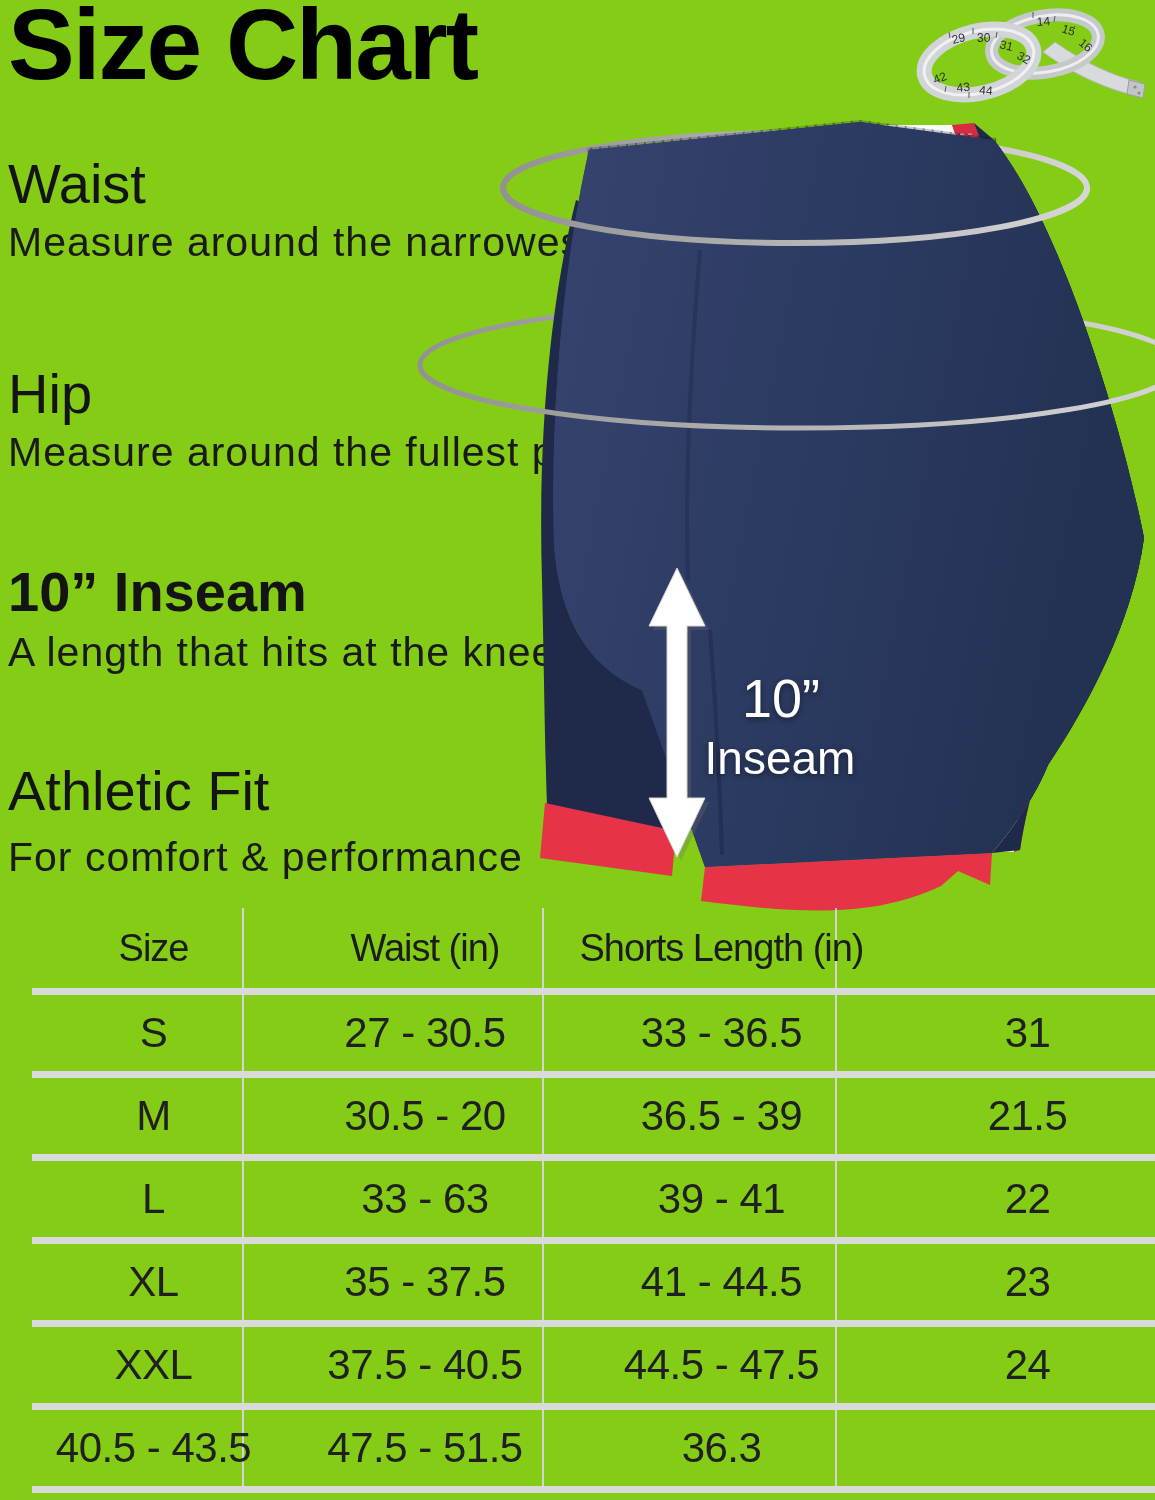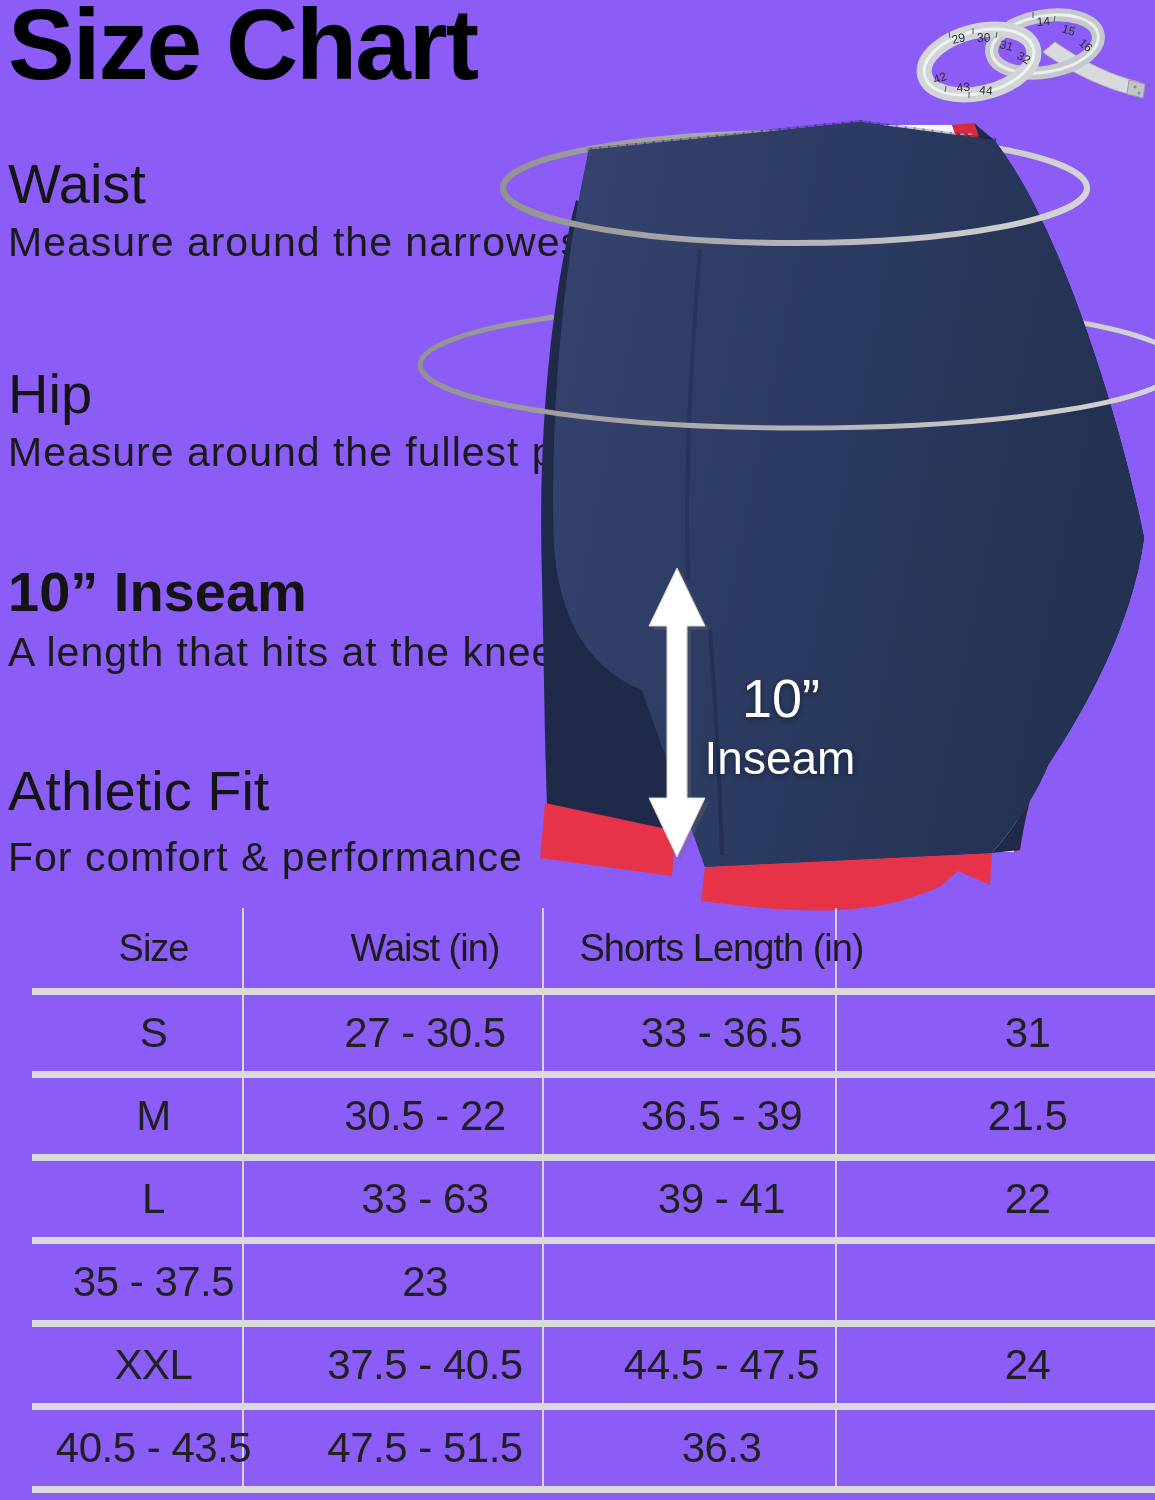--- a/index.html
+++ b/index.html
@@ -1,16 +1,16 @@
 <!DOCTYPE html>
 <html><head>
 <meta charset="utf-8">
 <style>
   html,body{margin:0;padding:0;background:#fff;}
-  #page{position:relative;width:1155px;height:1500px;background:#8b5cf6;overflow:hidden;
+  #page{position:relative;width:1155px;height:1500px;background:#84cc16;overflow:hidden;
         font-family:"Liberation Sans", sans-serif;color:#111;}
   .abs{position:absolute;}
   #title{left:8px;top:-6px;font-size:100px;font-weight:700;letter-spacing:-2px;line-height:1;color:#000;}
   .sec-head{left:8px;font-size:56px;font-weight:400;line-height:1;color:#141414;}
   .sec-desc{left:8px;font-size:41px;font-weight:400;letter-spacing:1px;line-height:1;color:#1a1a1a;}
   #sec0h{top:156px;} #sec0d{top:222px;}
   #sec1h{top:366px;} #sec1d{top:432px;}
   #sec2h{top:564px;font-weight:bold;} #sec2d{top:632px;}
   #sec3h{top:763px;} #sec3d{top:837px;}
   #tape{left:915px;top:4px;}
@@ -165,36 +165,38 @@
     <div class="t-row t-data">
       <div class="cell">S</div>
       <div class="cell">27 - 30.5</div>
       <div class="cell">33 - 36.5</div>
       <div class="cell">31</div>
     </div>
     <div class="hsep"></div>
 
     <div class="t-row t-data">
       <div class="cell">M</div>
-      <div class="cell">30.5 - 22</div>
+      <div class="cell">30.5 - 20</div>
       <div class="cell">36.5 - 39</div>
       <div class="cell">21.5</div>
     </div>
     <div class="hsep"></div>
 
     <div class="t-row t-data">
       <div class="cell">L</div>
       <div class="cell">33 - 63</div>
       <div class="cell">39 - 41</div>
       <div class="cell">22</div>
     </div>
     <div class="hsep"></div>
 
     <div class="t-row t-data">
+      <div class="cell">XL</div>
       <div class="cell">35 - 37.5</div>
+      <div class="cell">41 - 44.5</div>
       <div class="cell">23</div>
     </div>
     <div class="hsep"></div>
 
     <div class="t-row t-data">
       <div class="cell">XXL</div>
       <div class="cell">37.5 - 40.5</div>
       <div class="cell">44.5 - 47.5</div>
       <div class="cell">24</div>
     </div>

